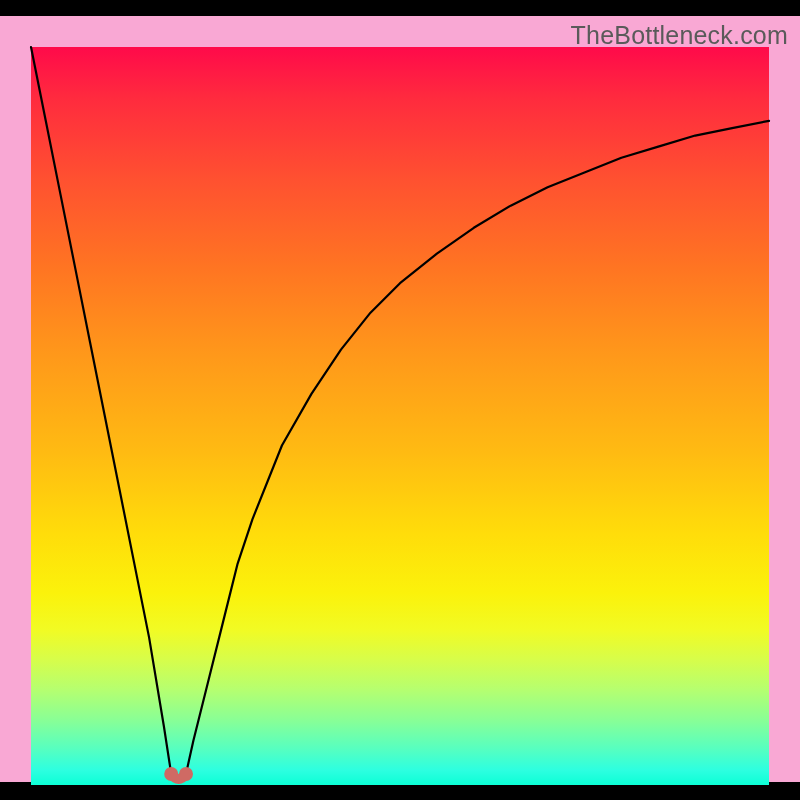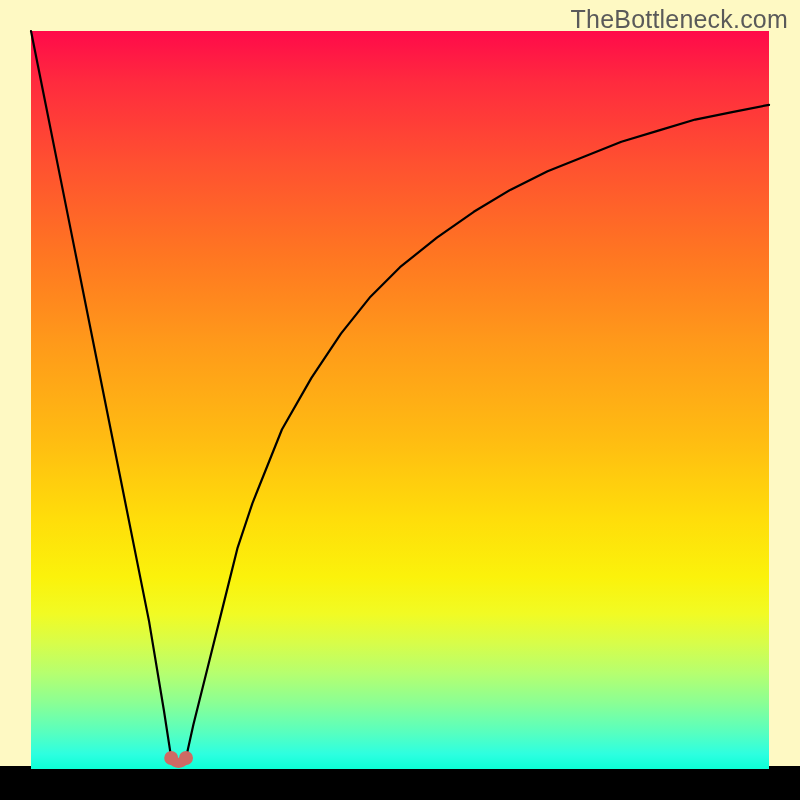--- a/index.html
+++ b/index.html
@@ -7,24 +7,24 @@
     padding: 0;
     width: 800px;
     height: 800px;
     overflow: hidden;
     background: #000;
     font-family: Arial, Helvetica, sans-serif;
   }
   .frame {
     position: absolute;
     left: 0;
-    top: 0;
+    top: 16px;
     width: 800px;
     height: 766px;
-    background: #fef9c3;
+    background: #f9a8d4;
   }
   .plot {
     position: absolute;
     left: 31px;
     top: 31px;
     width: 738px;
     height: 738px;
     
     background: linear-gradient(
       to bottom,

